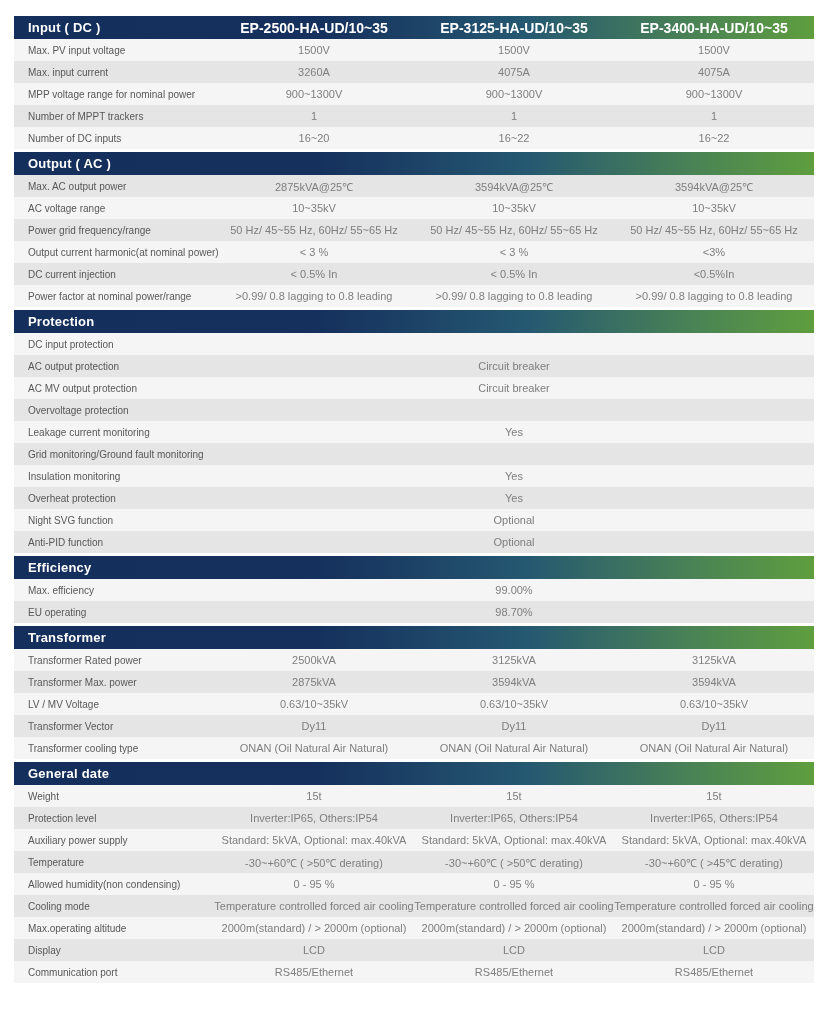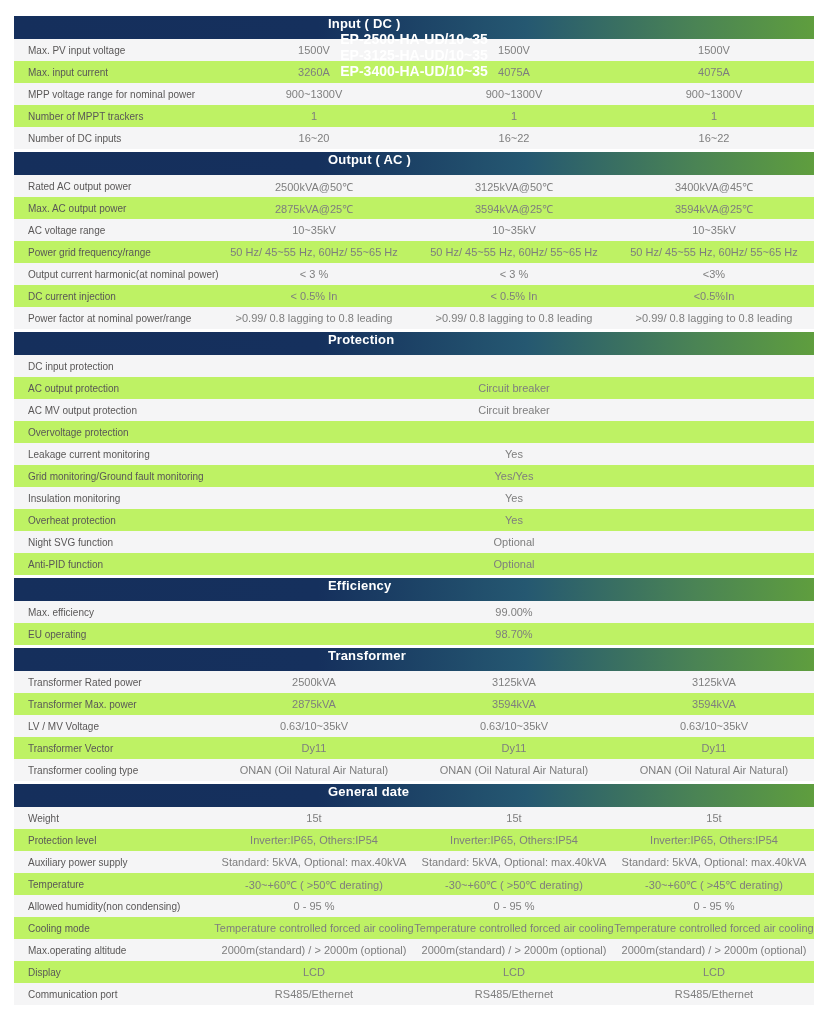--- a/index.html
+++ b/index.html
@@ -15,21 +15,20 @@
     top: 16px; left: 14px;
     width: 800px;
   }
   .section { margin-bottom: 3px; }
   .sec-header {
     height: 23px;
     display: flex;
     align-items: center;
     background: linear-gradient(90deg,
       #152f5c 0%, #15305d 38%, #255871 64%, #4a8355 85%, #5f9e3e 100%);
-    flex-direction: column;
   }
   .sec-title {
     width: 200px;
     padding-left: 14px;
     color: #ffffff;
     font-weight: bold;
     font-size: 13px;
     letter-spacing: 0.2px;
     white-space: nowrap;
   }
@@ -38,21 +37,21 @@
     text-align: center;
     color: #ffffff;
     font-weight: bold;
     font-size: 14px;
     white-space: nowrap;
   }
   .row {
     height: 22px;
     display: flex;
     align-items: center;
-    background: #bef264;
+    background: #e5e5e5;
   }
   .row.odd { background: #f5f5f6; }
   .row-label {
     width: 200px;
     padding-left: 14px;
     color: #595757;
     font-size: 10px;
     white-space: nowrap;
   }
   .cell {
@@ -104,26 +103,20 @@
         <div class="row-label">Number of DC inputs</div>
         <div class="cell">16~20</div>
         <div class="cell">16~22</div>
         <div class="cell">16~22</div>
       </div>
     </div>
     <div class="section">
       <div class="sec-header">
         <div class="sec-title">Output ( AC )</div>
       </div>
-      <div class="row odd">
-        <div class="row-label">Rated AC output power</div>
-        <div class="cell">2500kVA@50℃</div>
-        <div class="cell">3125kVA@50℃</div>
-        <div class="cell">3400kVA@45℃</div>
-      </div>
       <div class="row">
         <div class="row-label">Max. AC output power</div>
         <div class="cell">2875kVA@25℃</div>
         <div class="cell">3594kVA@25℃</div>
         <div class="cell">3594kVA@25℃</div>
       </div>
       <div class="row odd">
         <div class="row-label">AC voltage range</div>
         <div class="cell">10~35kV</div>
         <div class="cell">10~35kV</div>
@@ -171,21 +164,20 @@
       </div>
       <div class="row">
         <div class="row-label">Overvoltage protection</div>
       </div>
       <div class="row odd">
         <div class="row-label">Leakage current monitoring</div>
         <div class="cell merged">Yes</div>
       </div>
       <div class="row">
         <div class="row-label">Grid monitoring/Ground fault monitoring</div>
-        <div class="cell merged">Yes/Yes</div>
       </div>
       <div class="row odd">
         <div class="row-label">Insulation monitoring</div>
         <div class="cell merged">Yes</div>
       </div>
       <div class="row">
         <div class="row-label">Overheat protection</div>
         <div class="cell merged">Yes</div>
       </div>
       <div class="row odd">

